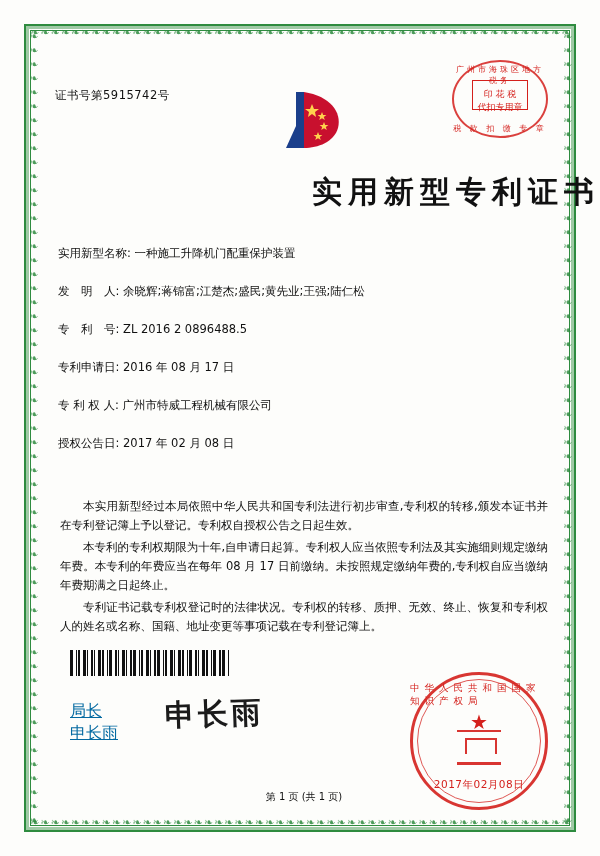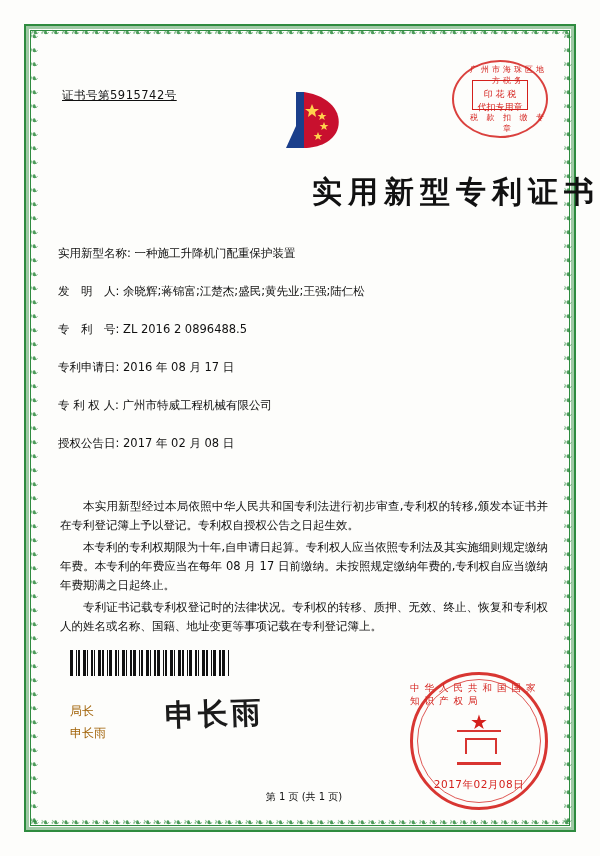--- a/index.html
+++ b/index.html
@@ -43,24 +43,23 @@
     white-space:nowrap;
     overflow:hidden;
     opacity:.85;
   }
   .orn-top{left:30px;right:30px;top:27px;height:12px;}
   .orn-bottom{left:30px;right:30px;bottom:27px;height:12px;}
   .orn-left{left:27px;top:30px;bottom:30px;width:12px;writing-mode:vertical-rl;}
   .orn-right{right:27px;top:30px;bottom:30px;width:12px;writing-mode:vertical-rl;}
 
   .cert-no{
-    position:absolute;left:62px;top:88px;
+    position:absolute;left:55px;top:88px;
     font-size:11.5px;color:#111;
     letter-spacing:.5px;
-    text-decoration:underline;
   }
 
   
   .seal-top{
     position:absolute;right:52px;top:60px;
     width:96px;height:78px;
   }
   .seal-top .ring{
     position:absolute;inset:0;
     border:2px solid #d4201c;
@@ -72,21 +71,20 @@
     border:1.5px solid #d4201c;
     color:#d4201c;
     font-size:9px;line-height:13px;text-align:center;
     padding-top:7px;
     box-sizing:border-box;
   }
   .seal-top .arc{
     position:absolute;left:0;right:0;
     text-align:center;color:#d4201c;font-size:8px;
     letter-spacing:3px;
-    margin-left:17px;
   }
   .seal-top .arc-top{top:4px;}
   .seal-top .arc-bottom{bottom:4px;}
 
   
   .logo{
     position:absolute;left:50%;top:86px;
     transform:translateX(-50%);
     width:120px;height:78px;
   }
@@ -128,21 +126,21 @@
   }
   .barcode i{
     display:inline-block;width:1px;height:26px;background:#111;margin-right:1px;vertical-align:top;
   }
   .barcode i.w{width:2px;}
   .barcode i.x{width:3px;}
   .barcode i.g{background:transparent;}
 
   .signature-block{
     position:absolute;left:70px;top:700px;
-    font-size:12px;line-height:22px;color:#a16207;
+    font-size:16px;line-height:22px;color:#0369a1;text-decoration:underline;
   }
   .sign-name{
     position:absolute;left:165px;top:694px;
     font-family:"DejaVu Serif","Liberation Serif",serif;
     font-size:30px;
     color:#1b1b1b;
     letter-spacing:3px;
     transform:rotate(-2deg);
     font-weight:bold;
   }

